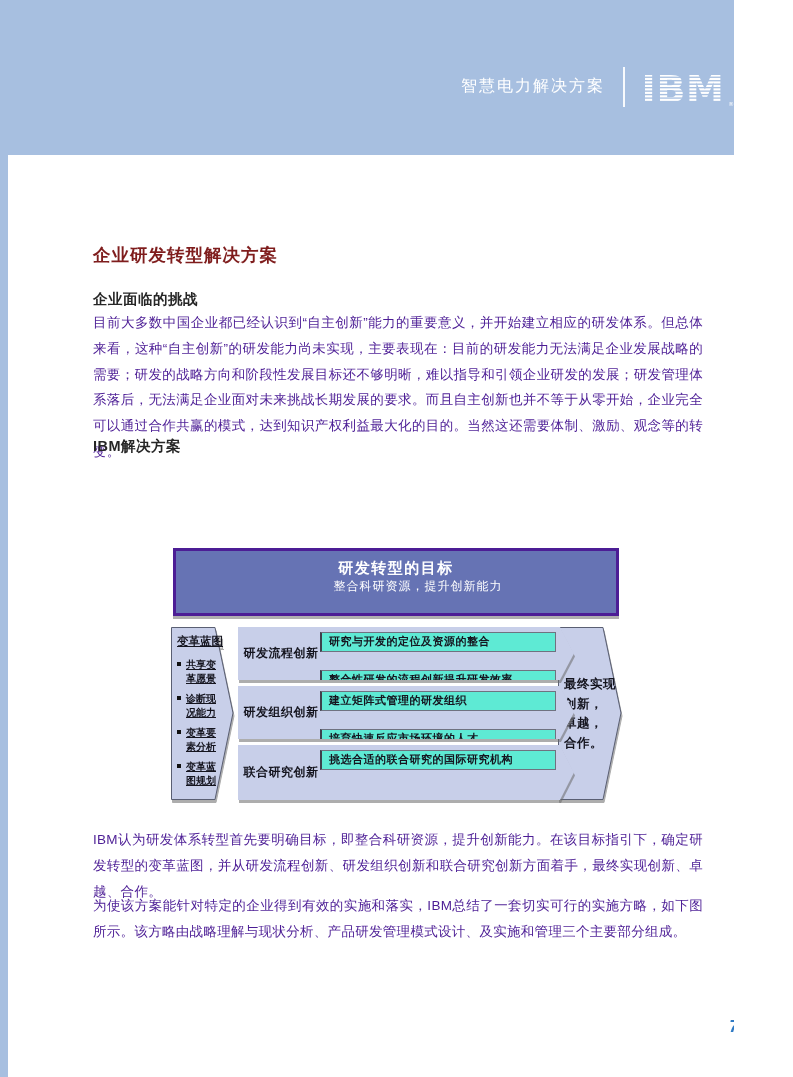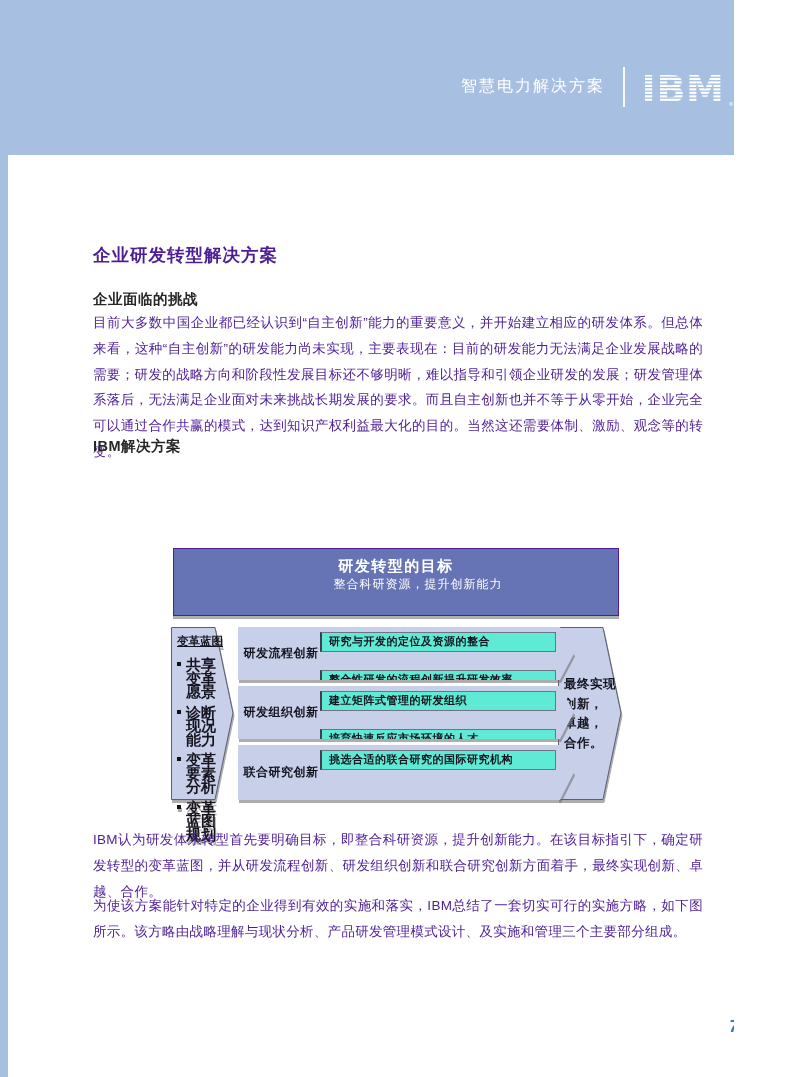--- a/index.html
+++ b/index.html
@@ -8,43 +8,43 @@
   .left-strip{position:absolute;left:0;top:0;width:8px;height:1077px;background:#a7bfe0;}
   
   .band{position:absolute;left:0;top:0;width:793px;height:155px;background:#a7bfe0;
         display:flex;align-items:center;justify-content:flex-end;
         padding:18px 56px 0 0;box-sizing:border-box;}
   .band-title{color:#ffffff;font-size:16px;letter-spacing:2px;}
   .band-divider{width:2px;height:40px;background:rgba(255,255,255,.92);margin:0 16px 0 18px;}
   .ibm-logo svg{display:block;}
   
   .abs{position:absolute;left:93px;}
-  h1.page-title{top:243px;margin:0;font-size:17.5px;font-weight:bold;color:#4c1d95;letter-spacing:1px;}
+  h1.page-title{top:243px;margin:0;font-size:17.5px;font-weight:bold;color:#7f1d1d;letter-spacing:1px;}
   h2.sec{margin:0;font-size:14.5px;font-weight:bold;color:#262626;letter-spacing:.5px;}
   .h2-challenges{top:290px;} .h2-solution{top:437px;}
   p.body{width:610px;margin:0;font-size:13.5px;line-height:25.8px;color:#4c1d95;
          text-align:justify;letter-spacing:.3px;}
   .p1{top:310px;} .p2{top:458px;} .p3{top:827px;} .p4{top:893px;}
   
   .diagram{position:absolute;left:171px;top:548px;width:452px;height:258px;margin:0;}
   .goal-box{position:absolute;left:2px;top:0;width:446px;height:68px;background:#6673b4;
             color:#ffffff;text-align:center;box-sizing:border-box;padding-top:7px;
-            border:1px solid #4c1d95;box-shadow:0 3px 0 rgba(96,96,96,.5);}
+            border:3px solid #4c1d95;box-shadow:0 3px 0 rgba(96,96,96,.5);}
   .goal-title{font-size:15px;font-weight:bold;letter-spacing:1.5px;line-height:20px;}
   .goal-line2{font-size:12px;line-height:17px;letter-spacing:1px;margin-left:44px;}
   .goal-line3{font-size:10.5px;line-height:15px;letter-spacing:.5px;margin-top:40px;}
   .blueprint{position:absolute;left:0;top:79px;width:64px;height:173px;
              filter:drop-shadow(1px 3px 0 rgba(105,105,105,.55));}
   .blueprint svg,.chevron svg{position:absolute;left:0;top:0;}
   .bp-content{position:absolute;left:6px;top:7px;width:46px;}
   .bp-title{font-size:11.5px;font-weight:bold;color:#15151f;text-decoration:underline;
             margin-bottom:9px;white-space:nowrap;}
   .bp-list{list-style:none;margin:0;padding:0;}
-  .bp-list li{position:relative;padding-left:9px;font-size:15px;font-weight:600;
-              color:#15151f;line-height:13.5px;margin-bottom:7px;}
+  .bp-list li{position:relative;padding-left:9px;font-size:10px;font-weight:600;
+              color:#15151f;line-height:13.5px;margin-bottom:7px;text-decoration:underline;}
   .bp-list li::before{content:"";position:absolute;left:0;top:4px;width:4px;height:4px;background:#111;}
   .chevron{position:absolute;left:387px;top:79px;width:64px;height:173px;
            filter:drop-shadow(1px 3px 0 rgba(105,105,105,.55));}
   .chev-content{position:absolute;left:6px;top:48px;width:56px;font-size:12.5px;font-weight:bold;
                 color:#15151f;line-height:19.5px;letter-spacing:.5px;}
   .chev-content span{display:block;white-space:nowrap;}
   .row{position:absolute;left:67px;width:336px;height:53px;
        filter:drop-shadow(1px 3px 0 rgba(105,105,105,.55));}
   .r1{top:79px;} .r2{top:138px;} .r3{top:197px;height:55px;}
   .row-shape{position:absolute;left:0;top:0;right:0;bottom:0;background:#c8cfe9;

